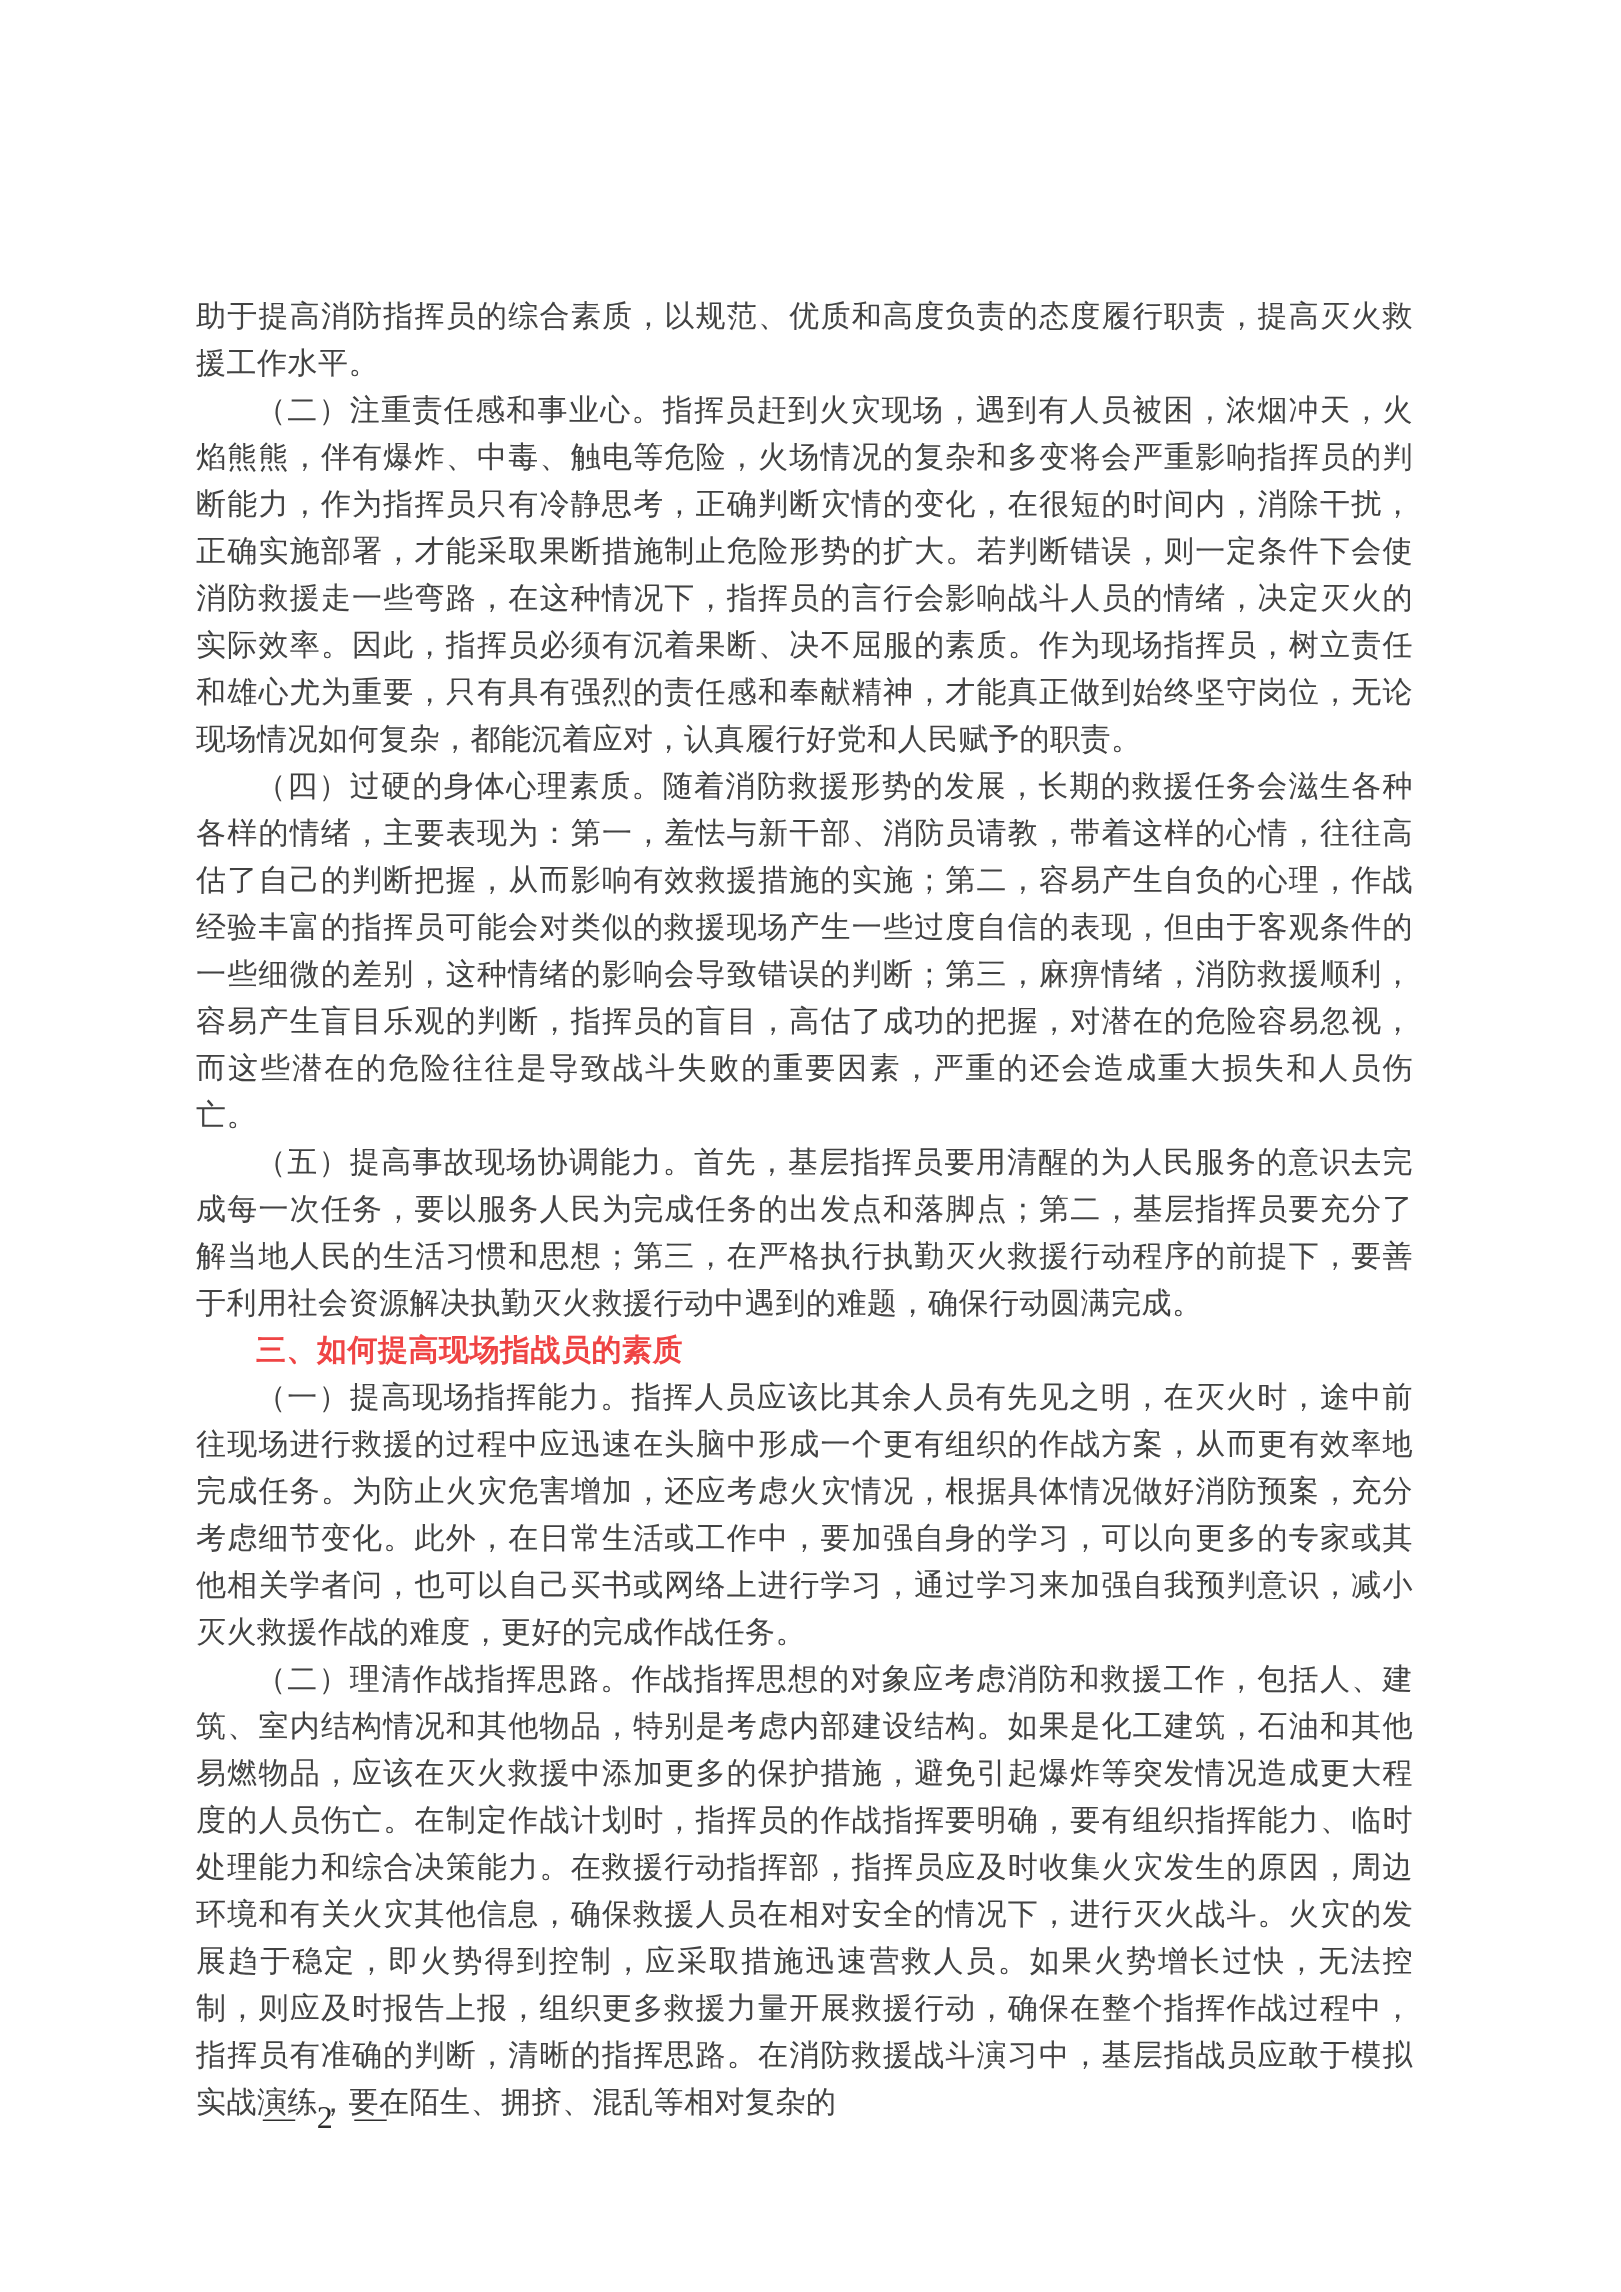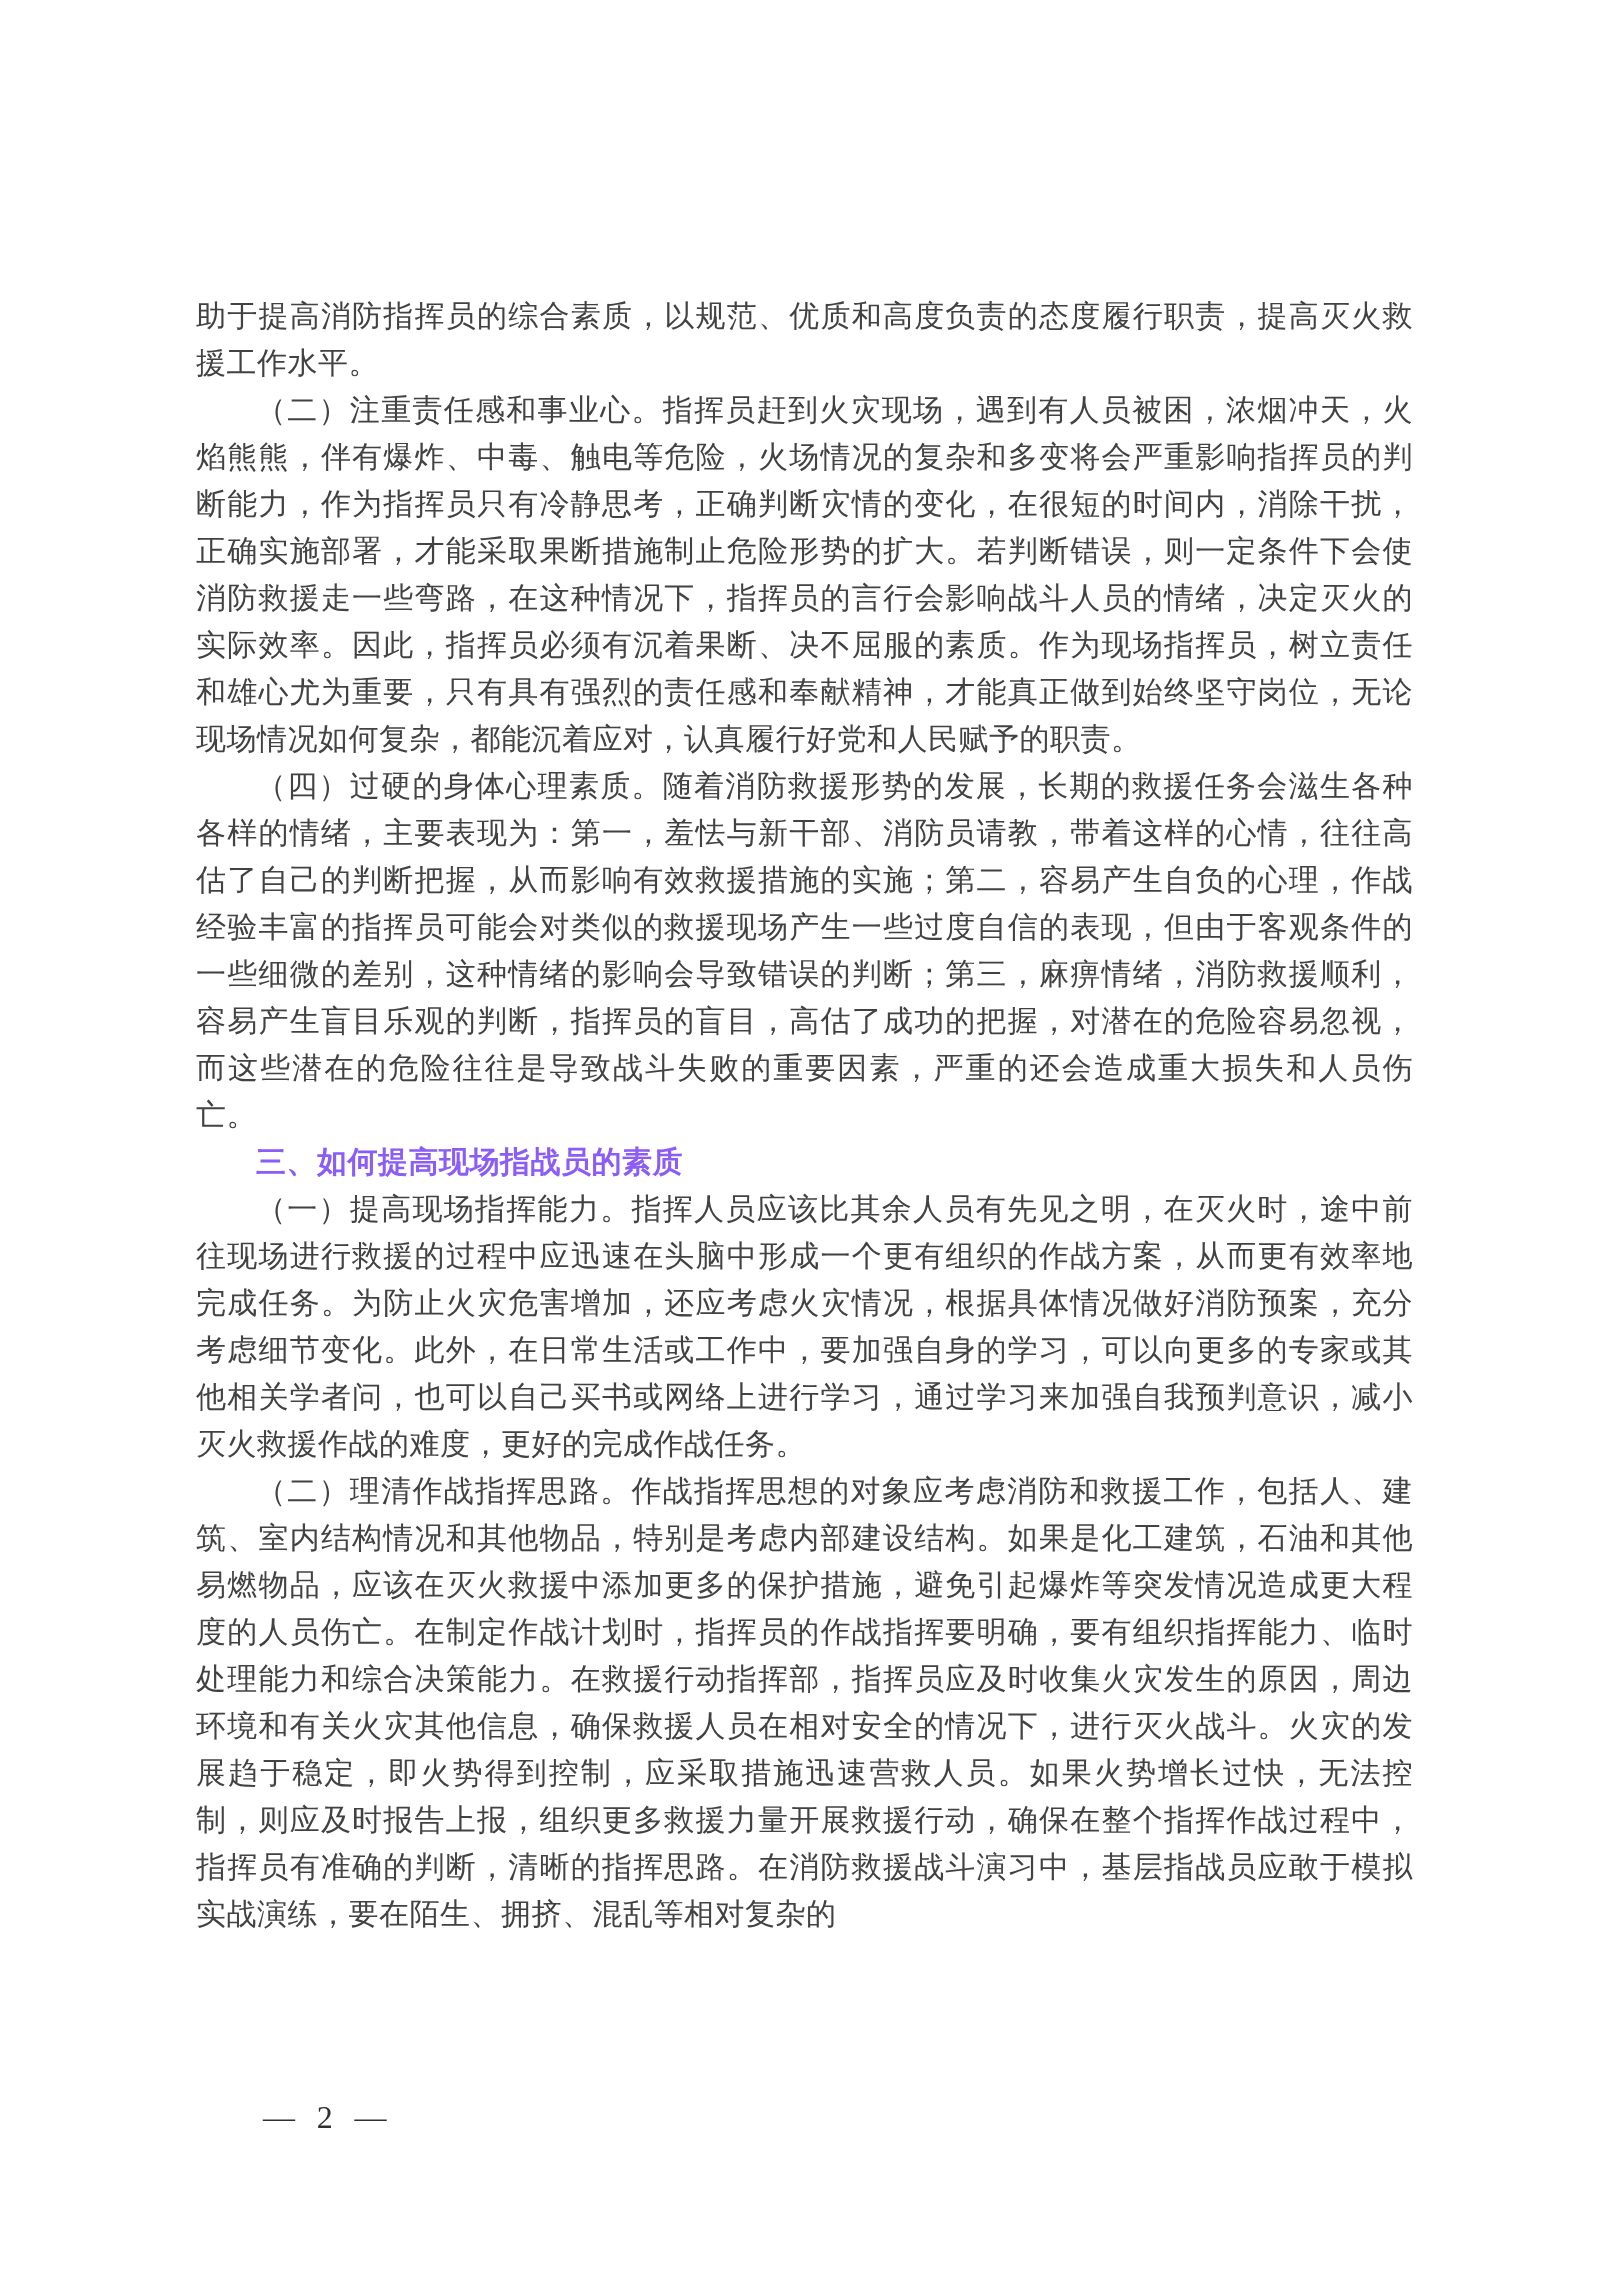--- a/index.html
+++ b/index.html
@@ -29,40 +29,41 @@
   .para {
     margin: 0;
     padding: 0;
     text-indent: 2em;
   }
   .para.no-indent {
     text-indent: 0;
   }
   .para.heading {
     font-weight: bold;
-    color: #8b5cf6;
+    color: #ef4444;
   }
   .page-number {
     position: absolute;
     left: 263px;
     top: 2099px;
     font-family: "Liberation Serif", serif;
     font-size: 32px;
     color: #2f2f2f;
     word-spacing: 13.7px;
     white-space: pre;
   }
 </style>
 </head>
 <body>
 
 <div class="page">
   <div class="doc-body">
       <p class="para no-indent">助于提高消防指挥员的综合素质，以规范、优质和高度负责的态度履行职责，提高灭火救援工作水平。</p>
       <p class="para">（二）注重责任感和事业心。指挥员赶到火灾现场，遇到有人员被困，浓烟冲天，火焰熊熊，伴有爆炸、中毒、触电等危险，火场情况的复杂和多变将会严重影响指挥员的判断能力，作为指挥员只有冷静思考，正确判断灾情的变化，在很短的时间内，消除干扰，正确实施部署，才能采取果断措施制止危险形势的扩大。若判断错误，则一定条件下会使消防救援走一些弯路，在这种情况下，指挥员的言行会影响战斗人员的情绪，决定灭火的实际效率。因此，指挥员必须有沉着果断、决不屈服的素质。作为现场指挥员，树立责任和雄心尤为重要，只有具有强烈的责任感和奉献精神，才能真正做到始终坚守岗位，无论现场情况如何复杂，都能沉着应对，认真履行好党和人民赋予的职责。</p>
       <p class="para">（四）过硬的身体心理素质。随着消防救援形势的发展，长期的救援任务会滋生各种各样的情绪，主要表现为：第一，羞怯与新干部、消防员请教，带着这样的心情，往往高估了自己的判断把握，从而影响有效救援措施的实施；第二，容易产生自负的心理，作战经验丰富的指挥员可能会对类似的救援现场产生一些过度自信的表现，但由于客观条件的一些细微的差别，这种情绪的影响会导致错误的判断；第三，麻痹情绪，消防救援顺利，容易产生盲目乐观的判断，指挥员的盲目，高估了成功的把握，对潜在的危险容易忽视，而这些潜在的危险往往是导致战斗失败的重要因素，严重的还会造成重大损失和人员伤亡。</p>
+      <p class="para">（五）提高事故现场协调能力。首先，基层指挥员要用清醒的为人民服务的意识去完成每一次任务，要以服务人民为完成任务的出发点和落脚点；第二，基层指挥员要充分了解当地人民的生活习惯和思想；第三，在严格执行执勤灭火救援行动程序的前提下，要善于利用社会资源解决执勤灭火救援行动中遇到的难题，确保行动圆满完成。</p>
       <p class="para heading">三、如何提高现场指战员的素质</p>
       <p class="para">（一）提高现场指挥能力。指挥人员应该比其余人员有先见之明，在灭火时，途中前往现场进行救援的过程中应迅速在头脑中形成一个更有组织的作战方案，从而更有效率地完成任务。为防止火灾危害增加，还应考虑火灾情况，根据具体情况做好消防预案，充分考虑细节变化。此外，在日常生活或工作中，要加强自身的学习，可以向更多的专家或其他相关学者问，也可以自己买书或网络上进行学习，通过学习来加强自我预判意识，减小灭火救援作战的难度，更好的完成作战任务。</p>
       <p class="para">（二）理清作战指挥思路。作战指挥思想的对象应考虑消防和救援工作，包括人、建筑、室内结构情况和其他物品，特别是考虑内部建设结构。如果是化工建筑，石油和其他易燃物品，应该在灭火救援中添加更多的保护措施，避免引起爆炸等突发情况造成更大程度的人员伤亡。在制定作战计划时，指挥员的作战指挥要明确，要有组织指挥能力、临时处理能力和综合决策能力。在救援行动指挥部，指挥员应及时收集火灾发生的原因，周边环境和有关火灾其他信息，确保救援人员在相对安全的情况下，进行灭火战斗。火灾的发展趋于稳定，即火势得到控制，应采取措施迅速营救人员。如果火势增长过快，无法控制，则应及时报告上报，组织更多救援力量开展救援行动，确保在整个指挥作战过程中，指挥员有准确的判断，清晰的指挥思路。在消防救援战斗演习中，基层指战员应敢于模拟实战演练，要在陌生、拥挤、混乱等相对复杂的</p>
     </div>
   <div class="page-number">— 2 —</div>
 </div>
 
 
 </body></html>

